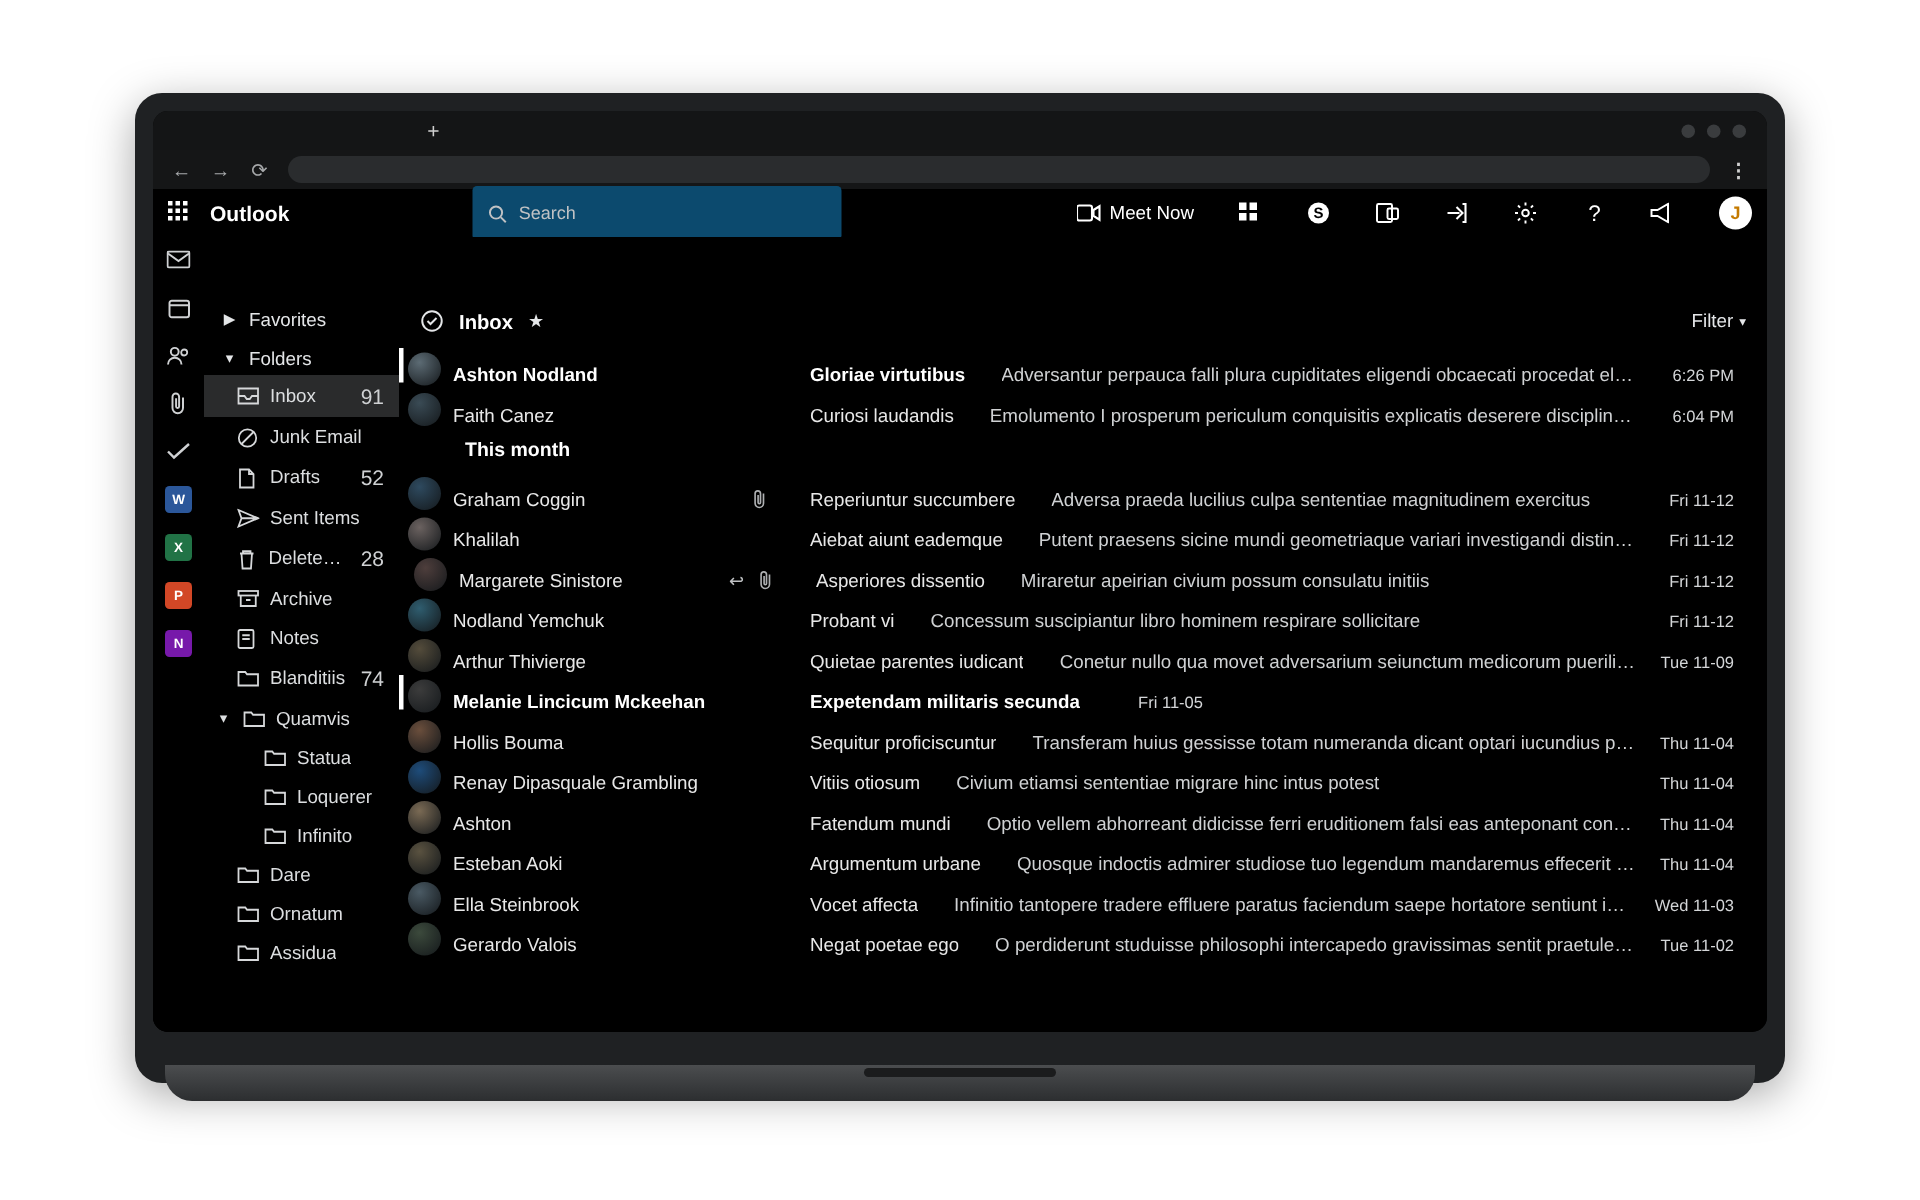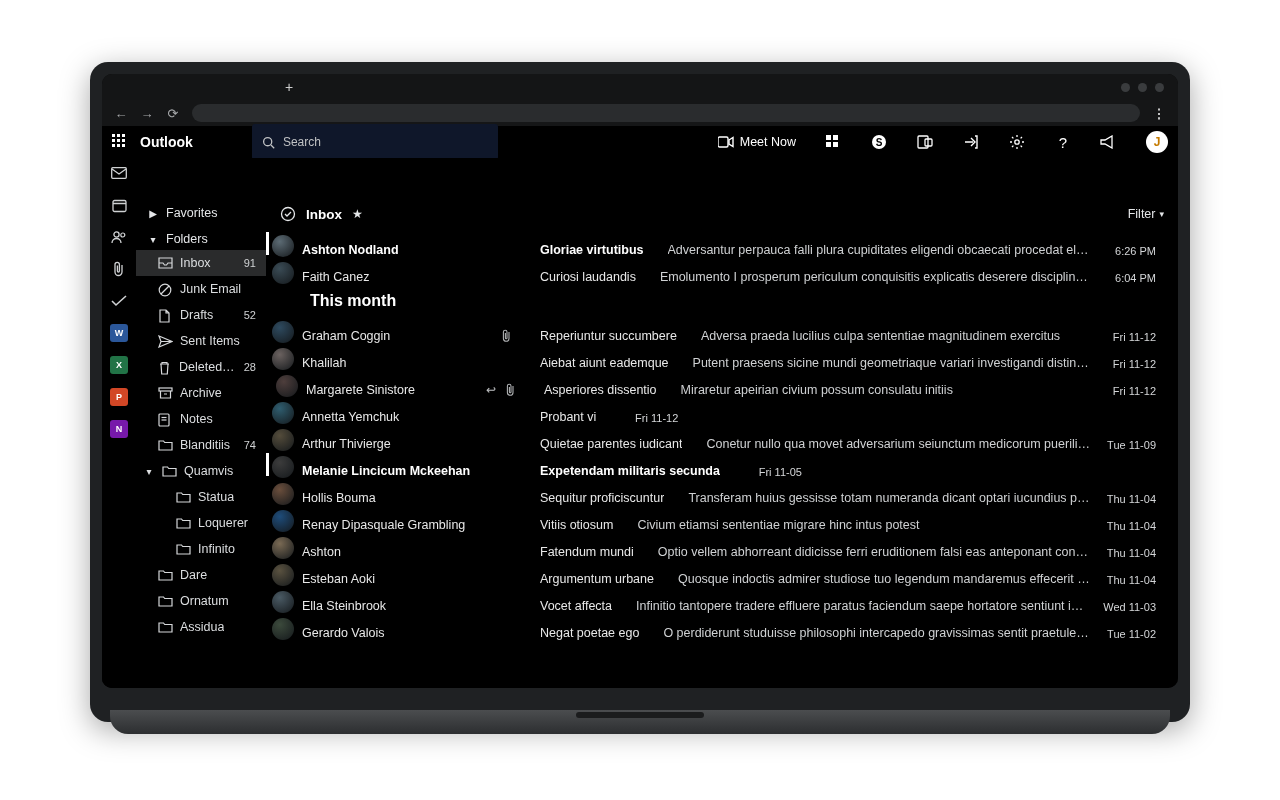--- a/index.html
+++ b/index.html
@@ -31,21 +31,21 @@
   .urlbar { height:26px; background:#151617; display:flex; align-items:center; gap:12px; padding:0 12px;}
   .nav-ico { width:14px; color:#a7a9ab; font-size:13px; text-align:center; }
   .url-input { flex:1; height:18px; background:#2a2c2e; border-radius:9px;}
   .kebab { color:#cfcfcf; font-weight:bold; }
 
   
   .suite { height:32px; background:#000; display:flex; align-items:center; color:#fff; padding:0 10px; gap:12px;}
   .waffle { width:16px; height:16px; display:grid; grid-template-columns:repeat(3,3px); grid-template-rows:repeat(3,3px); gap:2px;}
   .waffle i { background:#fff; display:block; width:3px; height:3px;}
   .brand { font-weight:600; font-size:14px; }
-  .suite .search-wrap { margin-left:47px; width:246px; height:36px; background:#0f172a; border-radius:3px; display:flex; align-items:center; padding:0 10px; gap:8px; color:#c0c2c4;}
+  .suite .search-wrap { margin-left:110px; width:246px; height:36px; background:#0c4a6e; border-radius:3px; display:flex; align-items:center; padding:0 10px; gap:8px; color:#c0c2c4;}
   .mg { font-size:13px; }
   .suite .right { margin-left:auto; display:flex; align-items:center; gap:28px; }
   .right .ico { width:18px; height:18px; color:#fff; display:flex; align-items:center; justify-content:center; font-size:14px;}
   .meet { display:flex; align-items:center; gap:6px; font-size:12.5px; white-space:nowrap;}
   .avatar { width:22px; height:22px; border-radius:50%; background:#fff; color:#c47a00; display:flex; align-items:center; justify-content:center; font-size:12px; font-weight:600;}
   .mini-waffle { width:14px; height:14px; display:grid; grid-template-columns:repeat(2,5px); grid-template-rows:repeat(2,5px); gap:2px;}
   .mini-waffle i{background:#fff; width:5px;height:5px;display:block;}
 
   
   .workspace { position:absolute; top:84px; left:0; right:0; bottom:0; display:flex; background:#000;}
@@ -61,37 +61,37 @@
   .newmsg{ background:#fff; color:#111; border-radius:3px; padding:4px 10px; display:flex; align-items:center; gap:6px; font-size:12.5px;}
   .cmd-label{display:flex; align-items:center; gap:6px;}
   .undo{ color:#7e8082;}
 
   
   .folders  { width:130px; background:#000; padding-top:40px; font-size:12.5px;}
   .folders .grp { padding:8px 8px 4px 12px; display:flex; align-items:center; gap:8px; color:#e4e6e8;}
   .chev { width:10px; display:inline-flex; justify-content:center; font-size:10px;}
   .frow { padding:6px 10px 6px 22px; display:flex; align-items:center; gap:8px; color:#dcdee0; position:relative;}
   .frow.sel { background:#2a2b2c;}
-  .frow .cnt { margin-left:auto; font-size:11px; color:#cfd1d3;}
+  .frow .cnt { margin-left:auto; font-size:14px; color:#cfd1d3;}
   .fic { width:14px; height:12px; display:inline-block; }
   .frow.sub { padding-left:40px;}
   .flabel { white-space:nowrap; overflow:hidden; text-overflow:ellipsis; max-width:72px; }
 
   
   .msgarea { flex:1; display:flex; flex-direction:column; padding-top:40px; min-width:0; }
   .listhdr { height:32px; display:flex; align-items:center; padding:0 14px; gap:10px; font-size:13.5px; color:#fff;}
   .listhdr .title { font-weight:600;}
   .star { color:#e5e7e9; font-size:12px;}
   .filter { margin-left:auto; font-size:12.5px; color:#e4e6e8; display:flex; align-items:center; gap:4px;}
   .scroll { flex:1; overflow:hidden; position:relative;}
   .rows { position:absolute; inset:0; overflow-y:auto; padding-right:8px;}
   .rows::-webkit-scrollbar{width:10px;} .rows::-webkit-scrollbar-track{background:#0e0f10;border-radius:5px;}
   .rows::-webkit-scrollbar-thumb{background:#3b3d3f; border-radius:5px;}
 
-  .divider { padding:8px 0 6px 44px; font-size:16px; font-weight:600; color:#fff;}
+  .divider { padding:8px 0 6px 44px; font-size:13px; font-weight:600; color:#fff;}
   .mrow { display:flex; align-items:flex-end; height:27px; padding:0 14px 0 6px; gap:8px; position:relative; white-space:nowrap; }
   .mrow.unread::before{ content:""; position:absolute; left:0; top:2px; bottom:2px; width:3px; background:#fff;}
   .pfp { width:22px; height:22px; border-radius:50%; flex:0 0 22px; background:radial-gradient(circle at 35% 30%, #6d7880, #202326); }
   .sender { flex:0 0 170px; overflow:hidden; text-overflow:ellipsis; font-size:12.5px;}
   .mrow.unread .sender, .mrow.unread .subj { font-weight:700; color:#fff;}
   .act { flex:0 0 14px; color:#bfc1c3; text-align:center;}
   .subj { flex:0 0 auto; max-width:210px; overflow:hidden; text-overflow:ellipsis; font-size:12.5px;}
   .prev { flex:1; color:#cfd1d3; overflow:hidden; text-overflow:ellipsis; font-size:12.5px; min-width:0;}
   .time { flex:0 0 58px; text-align:right; color:#d4d6d8; font-size:11px;}
   .gap { flex:0 0 8px;}
@@ -479,26 +479,27 @@
                   </svg>
                 </span>
                 <span class="gap"></span>
                 <span class="subj">Asperiores dissentio</span>
                 <span class="gap"></span>
                 <span class="prev">Miraretur apeirian civium possum consulatu initiis</span>
                 <span class="time">Fri 11-12</span>
               </div>
               <div class="mrow">
                 <span class="pfp" style="background:radial-gradient(circle at 35% 30%, #2f5d6f, #14181b);"></span>
-                <span class="sender">Annetta Yemchuk</span>
+                <span class="sender">Nodland Yemchuk</span>
                 <span class="act"></span>
                 <span class="act"></span>
                 <span class="gap"></span>
                 <span class="subj">Probant vi</span>
                 <span class="gap"></span>
+                <span class="prev">Concessum suscipiantur libro hominem respirare sollicitare</span>
                 <span class="time">Fri 11-12</span>
               </div>
               <div class="mrow">
                 <span class="pfp" style="background:radial-gradient(circle at 35% 30%, #544c3b, #14181b);"></span>
                 <span class="sender">Arthur Thivierge</span>
                 <span class="act"></span>
                 <span class="act"></span>
                 <span class="gap"></span>
                 <span class="subj">Quietae parentes iudicant</span>
                 <span class="gap"></span>

